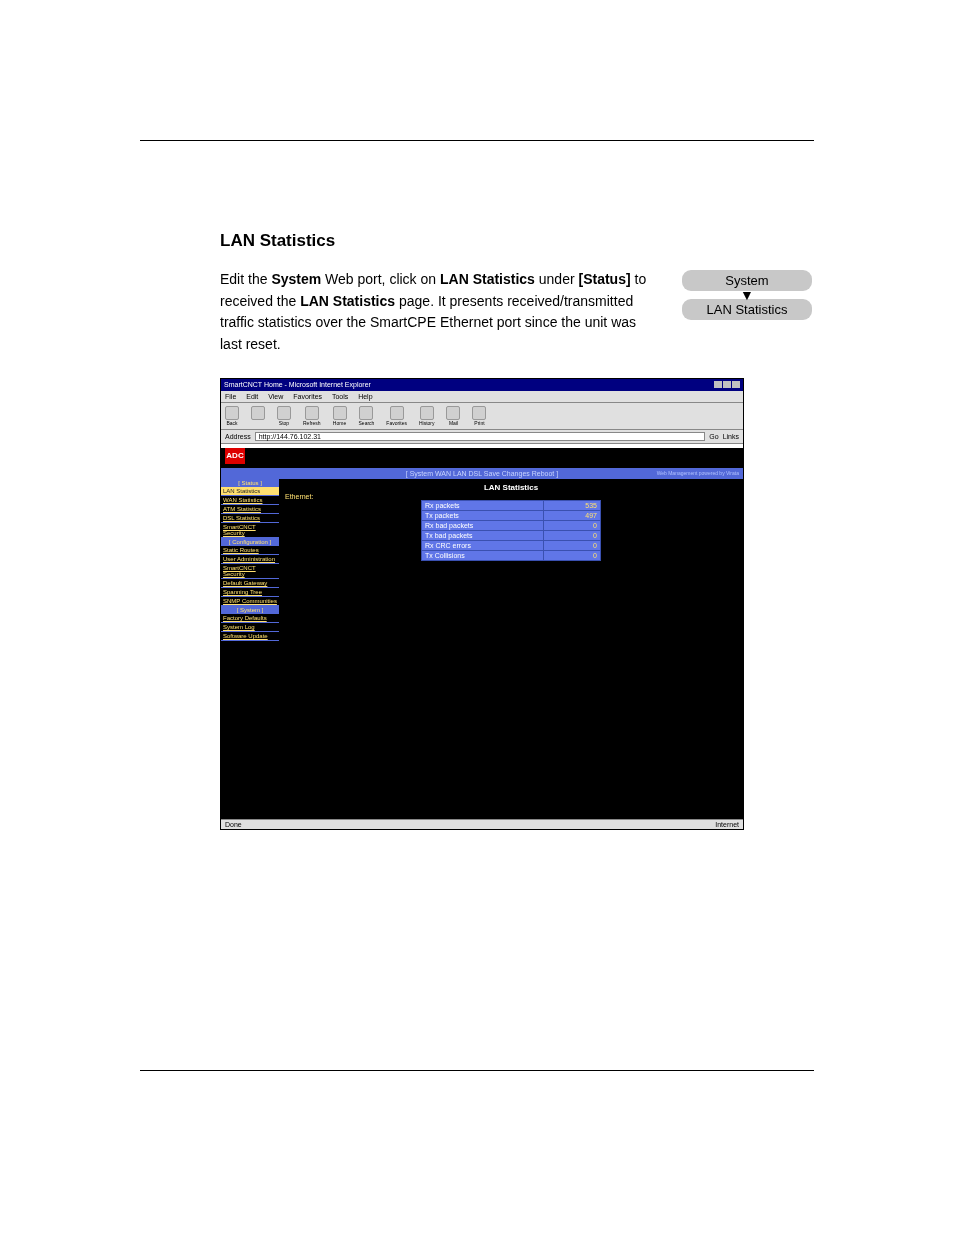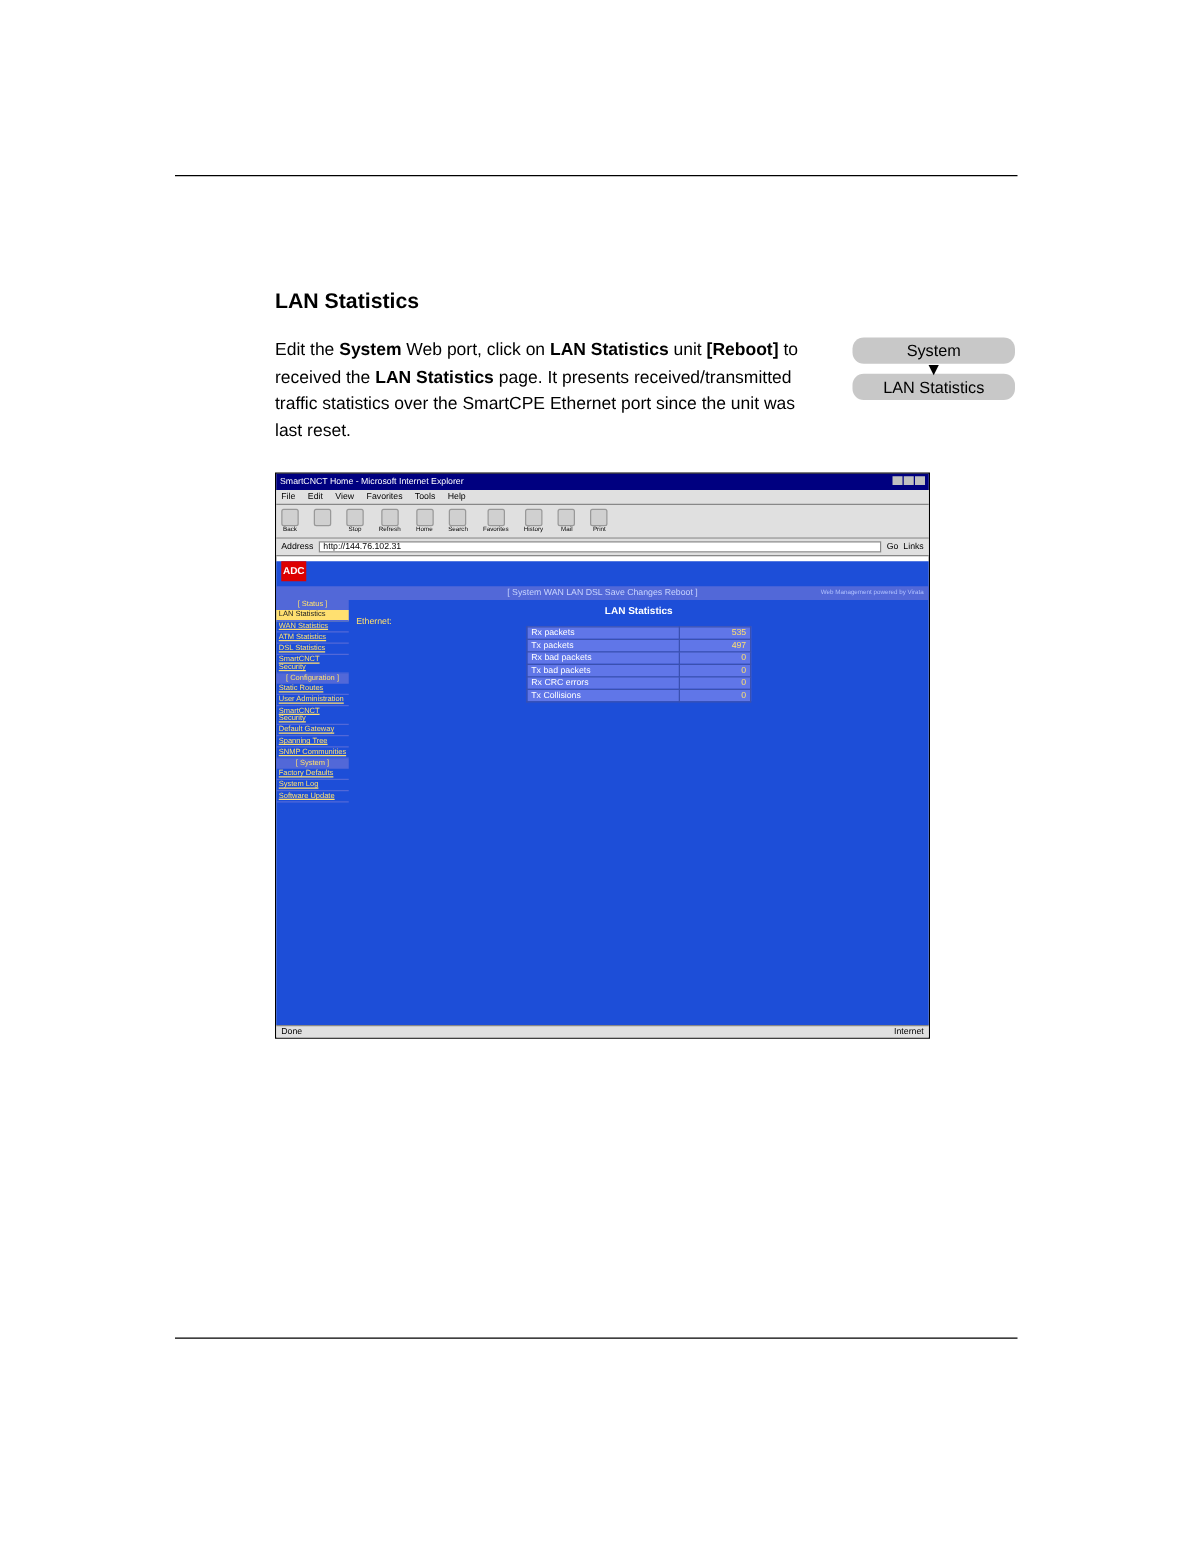--- a/index.html
+++ b/index.html
@@ -108,21 +108,21 @@
     border-bottom: 1px solid #888;
   }
   .ss-addr .addrbox {
     background: #fff;
     border: 1px solid #888;
     padding: 0 3px;
     flex: 1;
   }
   .ss-addr .right { display:flex; gap:4px; }
   .ss-content {
-    background: #1d4ed8;
+    background: #000000;
     position: relative;
   }
   .logo {
     background: #d00;
     color: #fff;
     font-weight: bold;
     font-size: 8px;
     width: 20px; height: 16px;
     display: flex;
     align-items: center;
@@ -223,21 +223,21 @@
   }
 </style>
 </head>
 <body>
 
 <div class="page">
   <div class="rule"></div>
   <div class="content">
     <div class="h2">LAN Statistics</div>
     <div class="para">
-      <span>Edit the </span><b>System</b><span> Web port, click on </span><b>LAN Statistics</b><span> unit </span><b>[Reboot]</b><span> to received the </span><b>LAN Statistics</b><span> page. It presents received/transmitted traffic statistics over the SmartCPE Ethernet port since the unit was last reset.</span>
+      <span>Edit the </span><b>System</b><span> Web port, click on </span><b>LAN Statistics</b><span> under </span><b>[Status]</b><span> to received the </span><b>LAN Statistics</b><span> page. It presents received/transmitted traffic statistics over the SmartCPE Ethernet port since the unit was last reset.</span>
     </div>
 
     <div class="screenshot">
       <div class="ss-titlebar">
         <span>SmartCNCT Home - Microsoft Internet Explorer</span>
         <span class="ss-titlebtns"><span></span><span></span><span></span></span>
       </div>
       <div class="ss-menubar">
         <span>File</span>
         <span>Edit</span>

